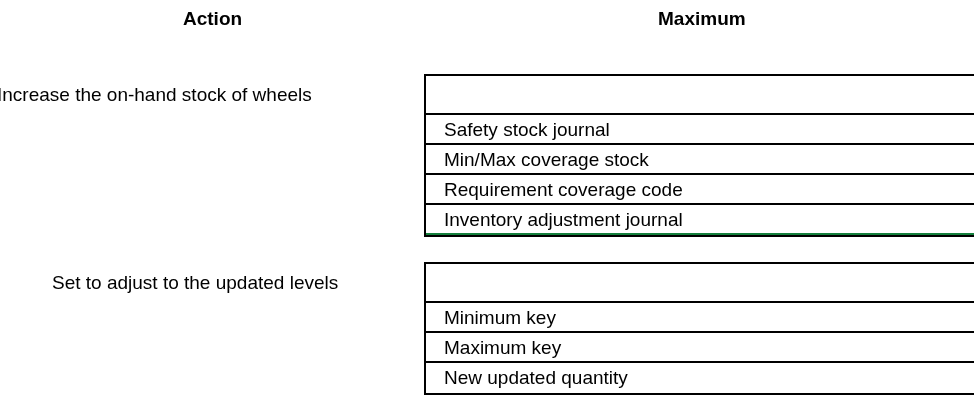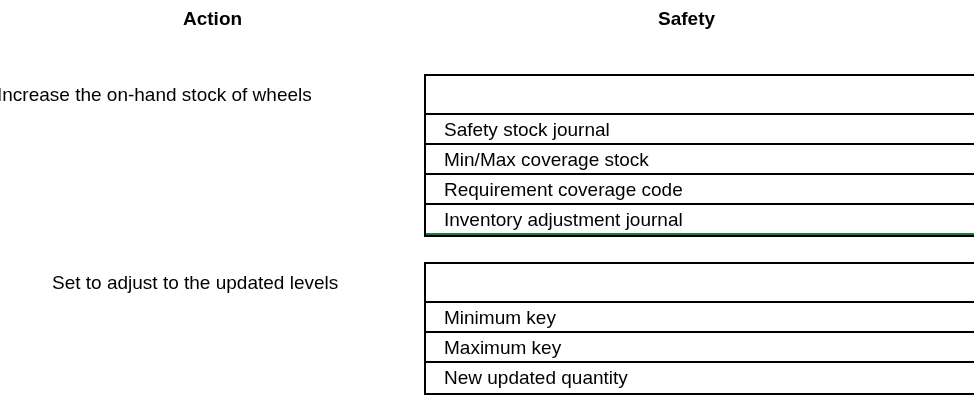--- a/index.html
+++ b/index.html
@@ -117,21 +117,21 @@
     border-bottom: 2px solid #15803d;
   }
 </style>
 </head>
 <body>
 
 <div class="page">
 
   <div class="col-header action">Action</div>
 
-  <div class="col-header feature">Safety</div>
+  <div class="col-header feature">Maximum</div>
 
   <div class="row row-1">
     <div class="action-label">Increase the on-hand stock of wheels</div>
 
     <div class="dropdown">
       <div class="dd-box">
         <div class="dd-value" title=""></div>
         <div class="dd-arrow-cell">
           <span class="caret"></span>
         </div>

